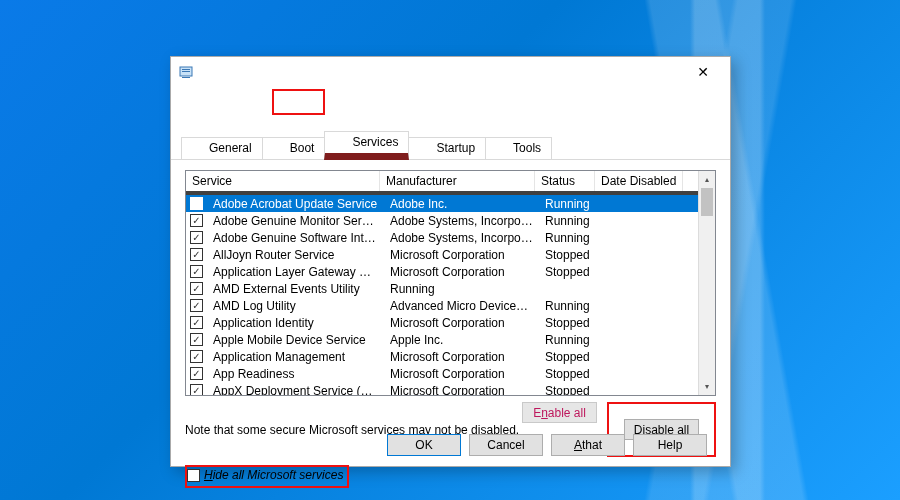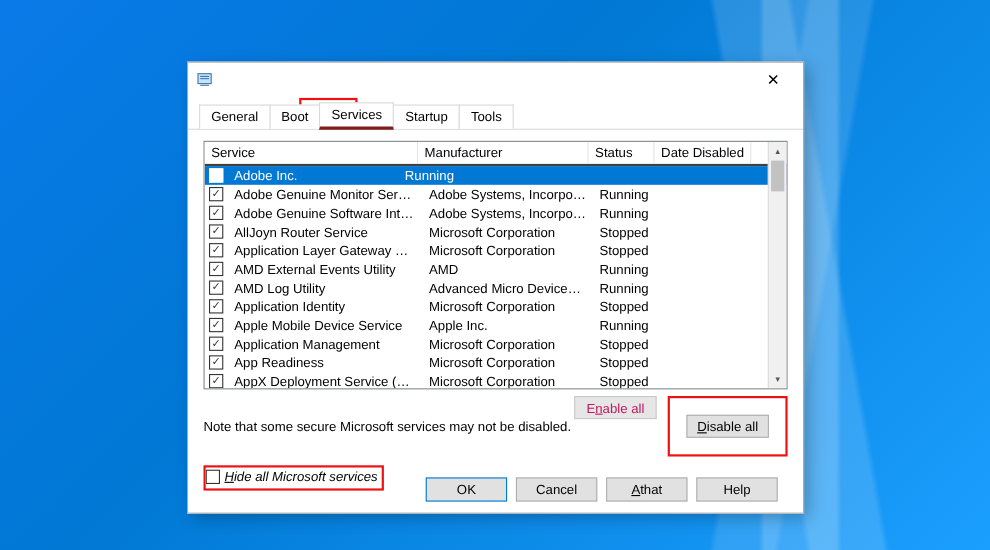--- a/index.html
+++ b/index.html
@@ -28,33 +28,33 @@
     justify-content: space-between;
   }
   .titlebar-icon { width: 16px; height: 16px; display:inline-block;}
   .titlebar-icon svg { width:16px; height:16px; }
   .close-btn { width: 38px; height: 22px; line-height:22px; text-align:center; font-size:14px; cursor:default; }
   .tabs {
     display: flex; align-items:flex-end; padding: 6px 10px 0 10px;
     border-bottom: 1px solid #d9d9d9; position:relative;
   }
   .tab {
-    padding: 3px 10px 4px 10px; border: 1px solid #d9d9d9;
+    padding: 3px 10px 4px 27px; border: 1px solid #d9d9d9;
     border-bottom: none; background: #fff; margin-right: -1px;
-    position: relative; z-index: 1; color:#000;
-  }
-  .tab.active { background:#fff; z-index: 2; border-bottom:3px solid #7f1d1d; margin-bottom:-1px;}
+    position: relative; z-index: 1; color:#000;margin-top:38px;
+  }
+  .tab.active { background:#fff; z-index: 2; border-bottom:7px solid #7f1d1d; margin-bottom:-1px;}
   .tabs-highlight { position:absolute; left: 101px; top: 2px; width: 53px; height: 26px;
     border: 2px solid #e11; pointer-events:none; }
   .panel { padding: 10px 14px; }
   .listview {
     width: 100%; height: 226px; border: 1px solid #828790;
     background:#fff; overflow: hidden; position:relative;
   }
-  .lv-head { display:flex; background:#fff; border-bottom: 2px solid #404040;}
+  .lv-head { display:flex; background:#fff; border-bottom: 4px solid #404040;}
   .lv-head .col { padding: 3px 6px; border-right: 1px solid #e5e5e5; overflow:hidden; white-space:nowrap;}
   .lv-body { height: calc(100% - 22px); overflow-y: hidden; }
   .lv-row { display:flex; align-items:center; height:17px; }
   .lv-row.sel { background:#0078d4; color:#fff;}
   .lv-row .cell { padding: 1px 6px; overflow:hidden; white-space:nowrap; text-overflow: ellipsis;}
   .cb { width:13px; height:13px; border:1px solid #333; margin: 0 4px 0 4px; display:inline-flex;
         align-items:center; justify-content:center; background:#fff; flex:none;}
   .lv-row.sel .cb { border-color:#fff;}
   .cb.checked::after { content:"✓"; font-size:10px; line-height:10px; color:#333;}
   .lv-row.sel .cb.checked::after { color:#fff;}
@@ -109,20 +109,21 @@
     <div class="listview">
       <div class="lv-head">
         <div class="col col-svc">Service</div>
         <div class="col col-mfr">Manufacturer</div>
         <div class="col col-stat">Status</div>
         <div class="col col-dd">Date Disabled</div>
       </div>
       <div class="lv-body" id="lv-body">
           <div class="lv-row sel">
             <span class="cb checked"></span>
+            <span class="cell col-svc" style="width:177px">Adobe Acrobat Update Service</span>
             <span class="cell col-mfr">Adobe Inc.</span>
             <span class="cell col-stat">Running</span>
             <span class="cell col-dd"></span>
           </div>
           <div class="lv-row">
             <span class="cb checked"></span>
             <span class="cell col-svc" style="width:177px">Adobe Genuine Monitor Service</span>
             <span class="cell col-mfr">Adobe Systems, Incorpora...</span>
             <span class="cell col-stat">Running</span>
             <span class="cell col-dd"></span>
@@ -144,21 +145,20 @@
           <div class="lv-row">
             <span class="cb checked"></span>
             <span class="cell col-svc" style="width:177px">Application Layer Gateway Service</span>
             <span class="cell col-mfr">Microsoft Corporation</span>
             <span class="cell col-stat">Stopped</span>
             <span class="cell col-dd"></span>
           </div>
           <div class="lv-row">
             <span class="cb checked"></span>
             <span class="cell col-svc" style="width:177px">AMD External Events Utility</span>
-            <span class="cell col-mfr">AMD</span>
             <span class="cell col-stat">Running</span>
             <span class="cell col-dd"></span>
           </div>
           <div class="lv-row">
             <span class="cb checked"></span>
             <span class="cell col-svc" style="width:177px">AMD Log Utility</span>
             <span class="cell col-mfr">Advanced Micro Devices, I...</span>
             <span class="cell col-stat">Running</span>
             <span class="cell col-dd"></span>
           </div>

